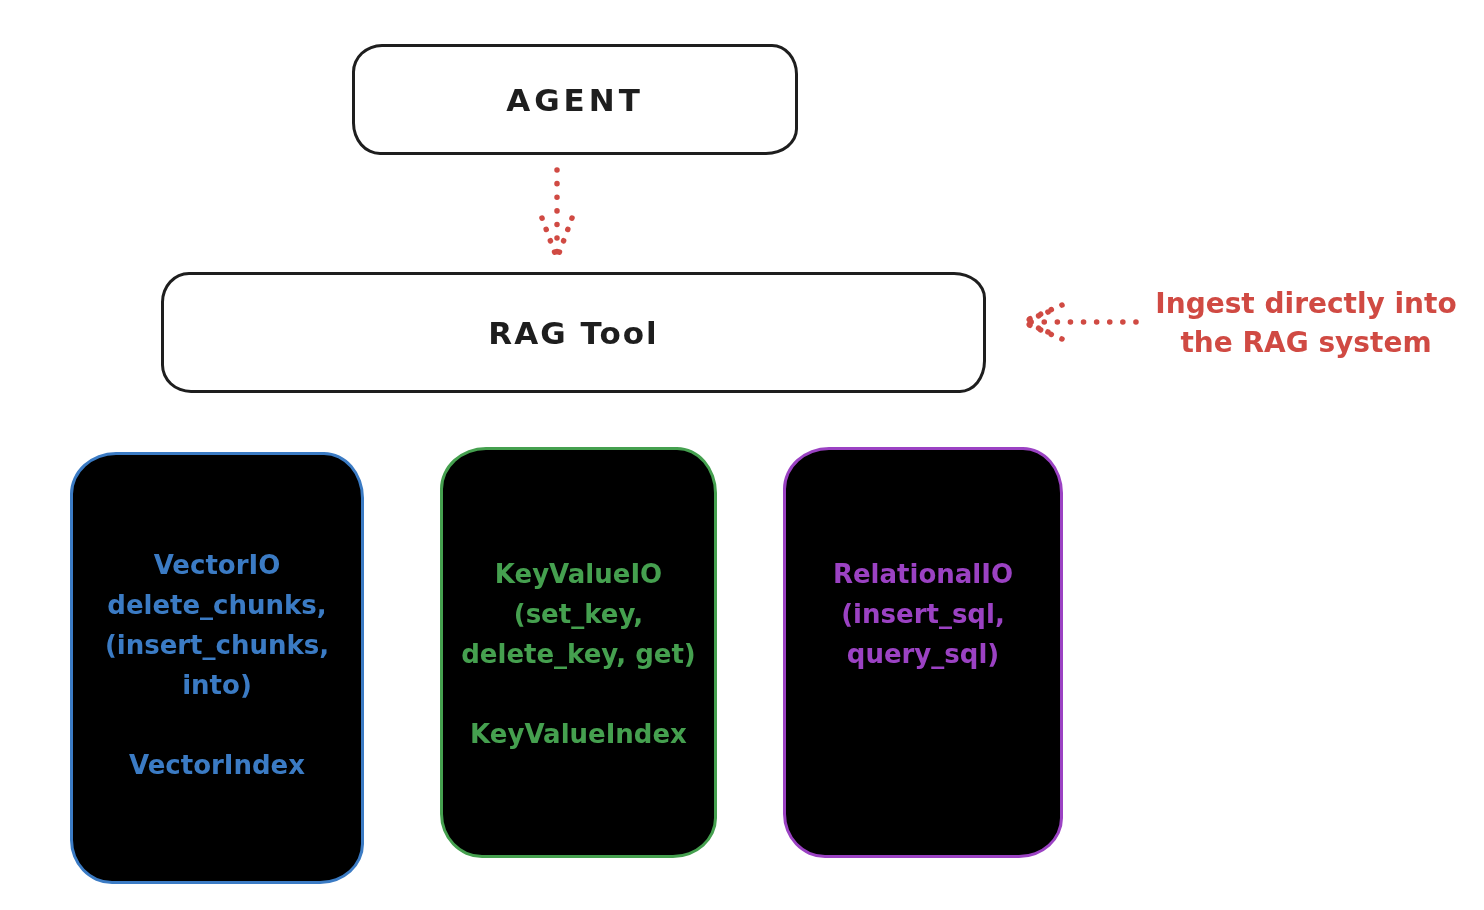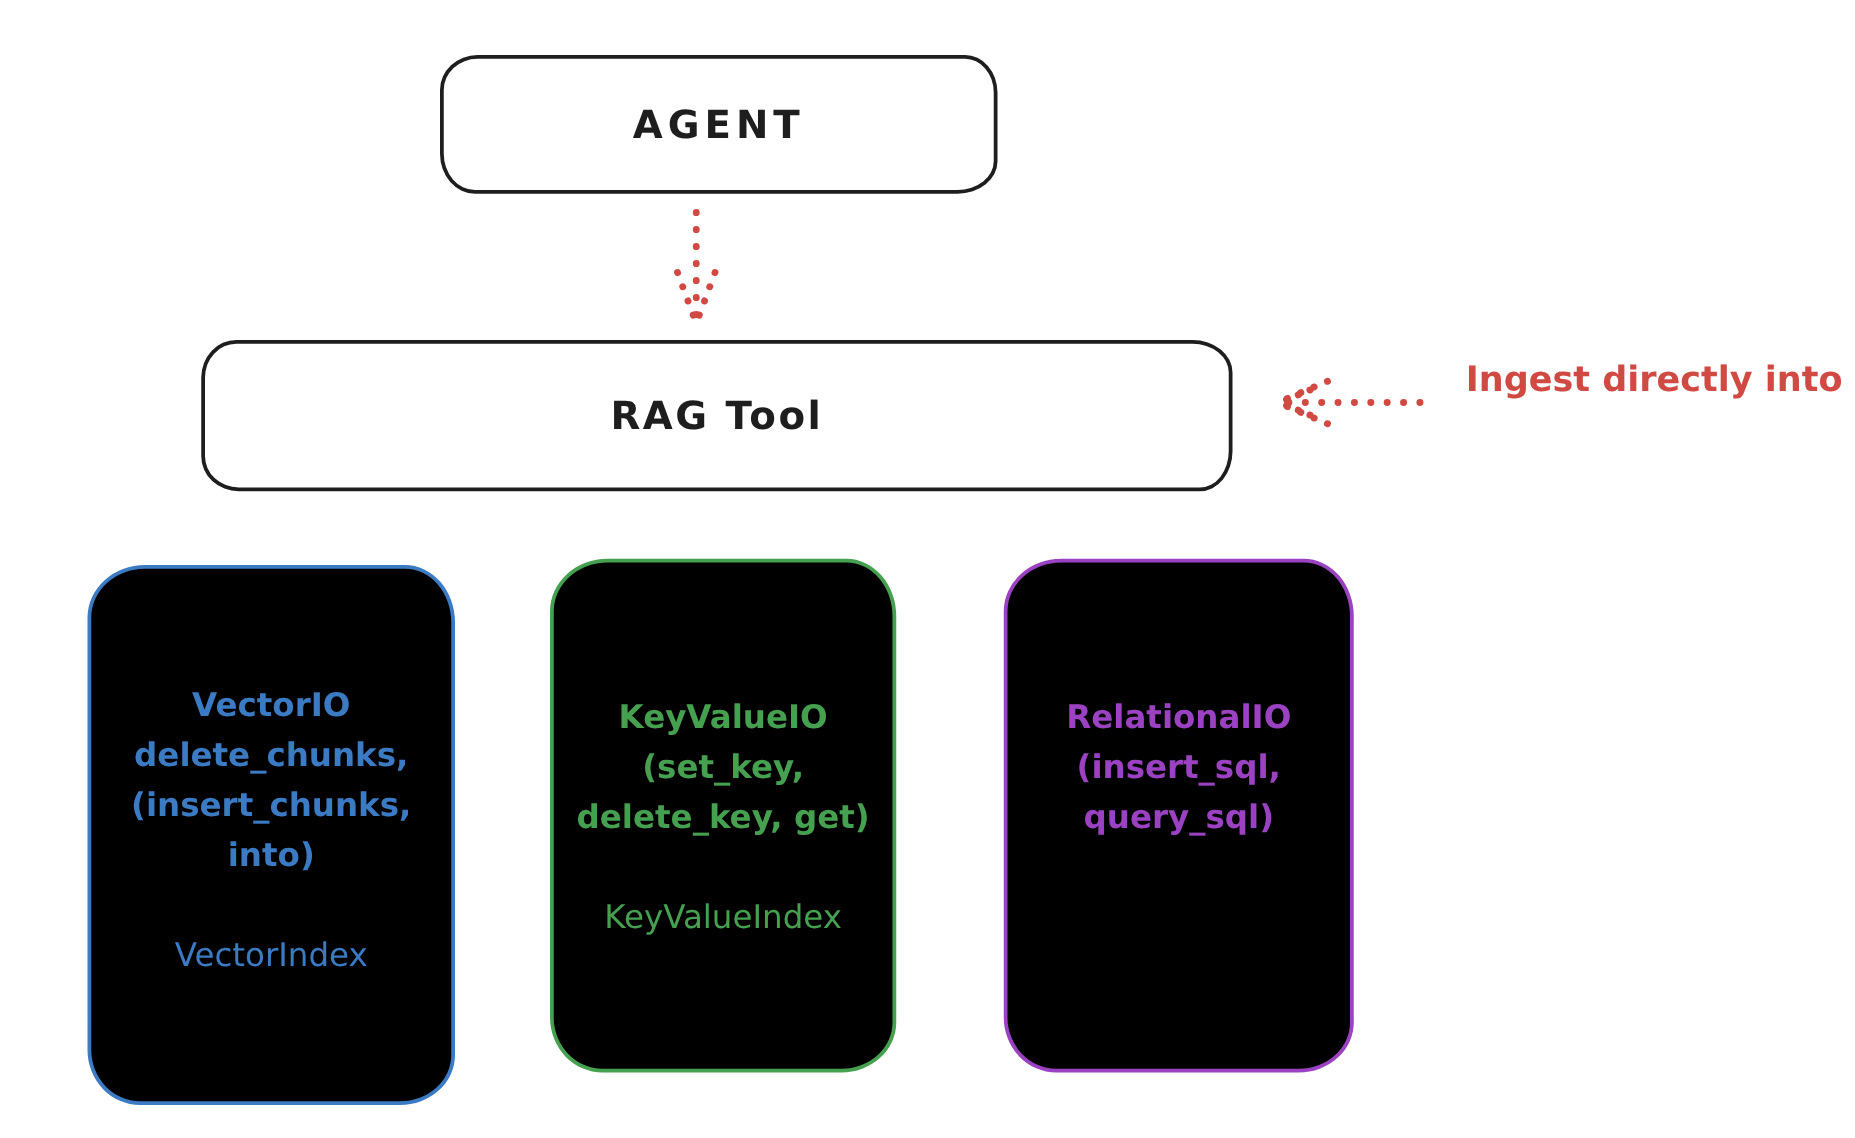--- a/index.html
+++ b/index.html
@@ -42,45 +42,45 @@
     position: absolute;
     background: #000000;
     border-style: solid;
     border-width: 3.5px;
     border-radius: 46px 40px 44px 42px / 42px 46px 40px 44px;
     box-sizing: border-box;
     text-align: center;
   }
   .io-box.vector     { left: 70px;  top: 452px; width: 294px; height: 432px; border-color: #3b7bc4; color: #3b7bc4; padding-top: 90px;  }
   .io-box.keyvalue   { left: 430px; top: 447px; width: 277px; height: 411px; border-color: #45a04f; color: #45a04f; padding-top: 104px; margin-left: 10px; }
-  .io-box.relational { left: 783px; top: 447px; width: 280px; height: 411px; border-color: #9b42c3; color: #9b42c3; padding-top: 104px; margin-left: 20px; }
+  .io-box.relational { left: 783px; top: 447px; width: 280px; height: 411px; border-color: #9b42c3; color: #9b42c3; padding-top: 104px; }
   .io-line {
     font-size: 26px;
     font-weight: bold;
     line-height: 40px;
     white-space: nowrap;
   }
   .io-footer {
     margin-top: 40px;
     font-size: 26px;
-    font-weight: normal;
+    font-weight: bold;
     line-height: 40px;
     white-space: nowrap;
   }
 
   .annotation {
     position: absolute;
     left: 1138px; top: 284px; width: 336px;
     text-align: center;
     color: #d04a43;
     font-size: 28px;
     font-weight: bold;
     line-height: 39px;
   }
-  .annotation div { white-space: nowrap; text-align: right; }
+  .annotation div { white-space: nowrap; }
 
   .arrow-overlay {
     position: absolute;
     left: 0; top: 0;
     width: 1484px; height: 910px;
     pointer-events: none;
   }
 </style>
 </head>
 <body>
@@ -105,20 +105,21 @@
       <path d="M1136 322 L1030 322" stroke-dasharray="0.1 13"></path>
       <path d="M1062 305 L1027 320" stroke-dasharray="0.1 11.5"></path>
       <path d="M1062 339 L1027 324" stroke-dasharray="0.1 11.5"></path>
       <path d="M1048 312 L1026 321" stroke-dasharray="0.1 10"></path>
       <path d="M1048 332 L1026 323" stroke-dasharray="0.1 10"></path>
     </g>
   </svg>
 
   <div class="annotation">
     <div>Ingest directly into</div>
+    <div>the RAG system</div>
   </div>
 
   <div class="io-box vector">
     <div class="io-line">VectorIO</div>
     <div class="io-line">delete_chunks,</div>
     <div class="io-line">(insert_chunks,</div>
     <div class="io-line">into)</div>
     <div class="io-footer">VectorIndex</div>
   </div>
 

